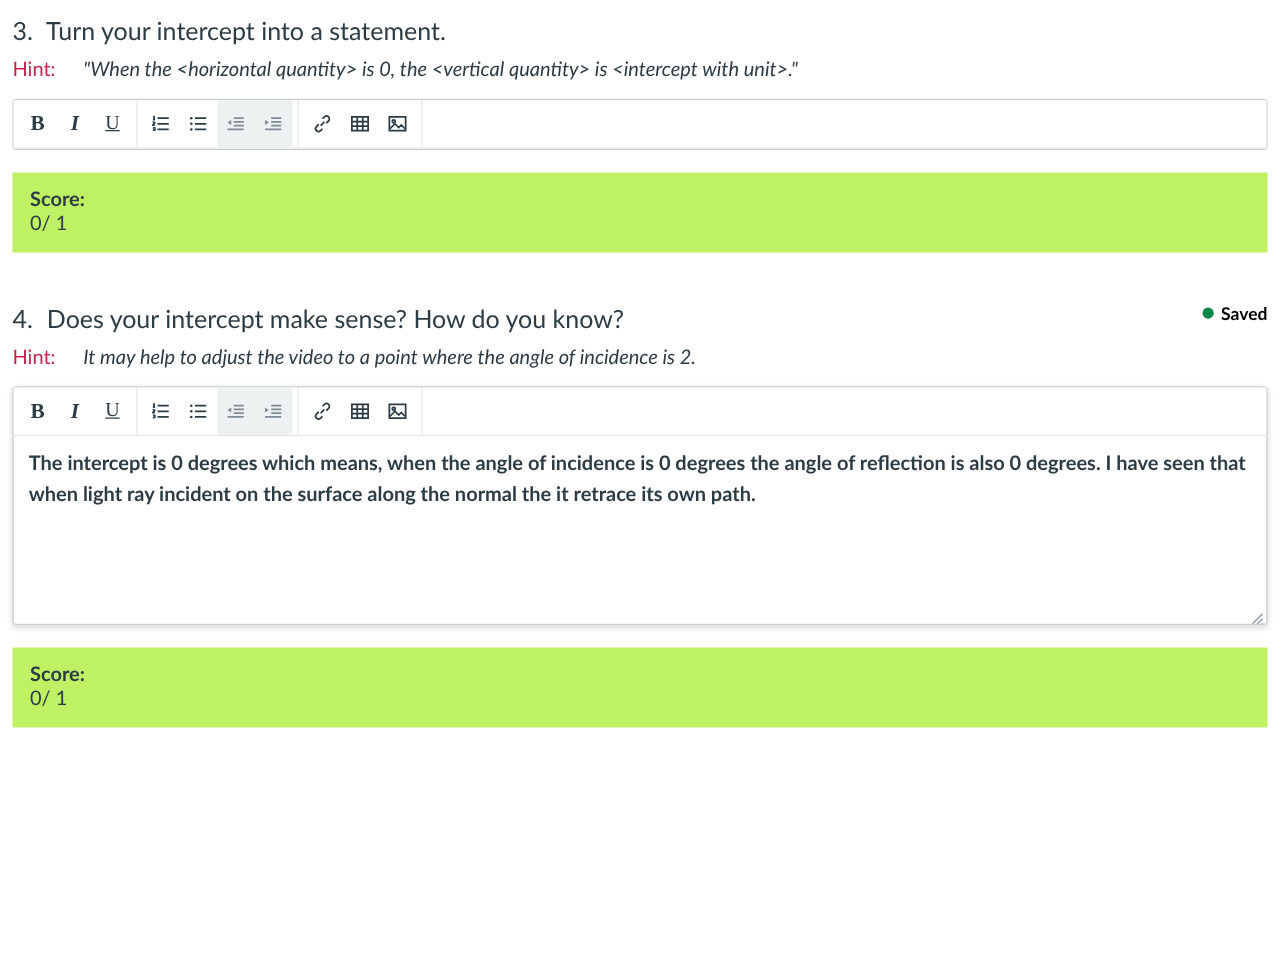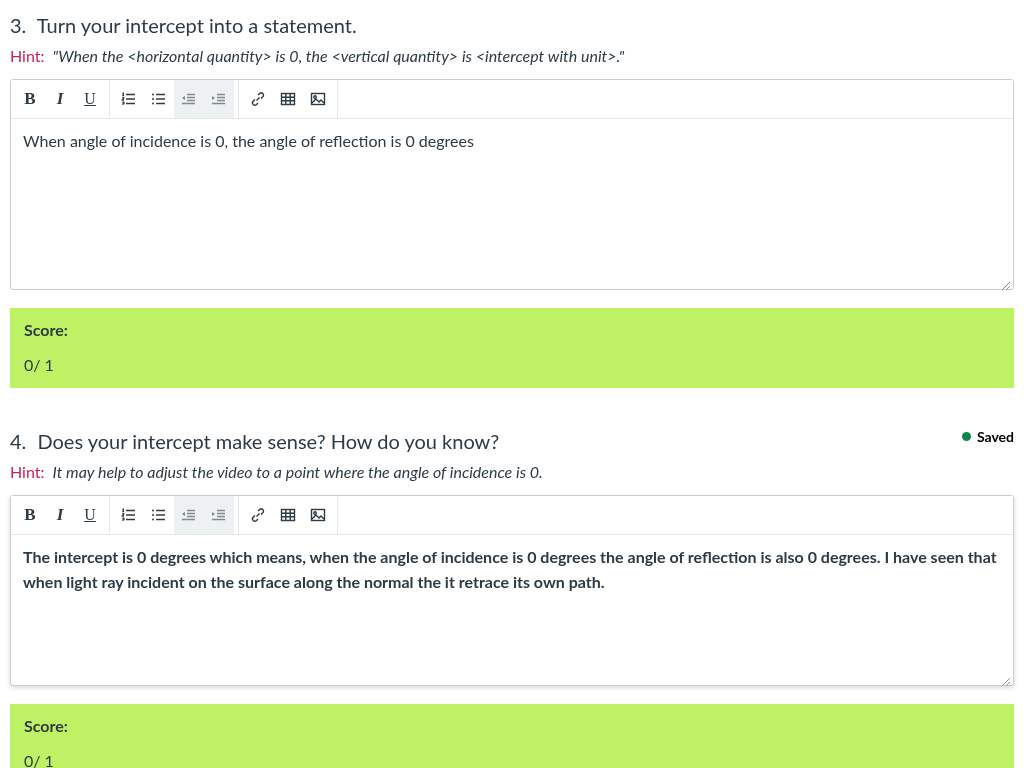--- a/index.html
+++ b/index.html
@@ -13,21 +13,21 @@
   }
   .question-block { margin-bottom: 38px; }
   .question-head {
     display: flex;
     justify-content: space-between;
     align-items: flex-start;
   }
   .question-text { font-size: 20px; line-height: 1.5; }
   .question-text .num { margin-right: 6px; }
   .hint-line { margin-top: 6px; font-size: 16px; }
-  .hint-label { color: #c7254e; font-weight: 400; margin-right: 4px; }
+  .hint-label { color: #c7254e; font-weight: 400; margin-right: 18px; }
   .hint-body { font-style: italic; color: #2d3b45; }
   .saved-indicator {
     display: flex;
     align-items: center;
     gap: 6px;
     font-size: 14px;
     font-weight: 700;
     color: #000000;
     white-space: nowrap;
     padding-top: 2px;
@@ -94,21 +94,21 @@
     color: #8a959e;
     pointer-events: none;
   }
   .resize-handle svg { width: 12px; height: 12px; }
   .score-box {
     margin-top: 18px;
     background: #bef264;
     padding: 12px 14px 14px 14px;
   }
   .score-label { font-weight: 700; font-size: 16px; }
-  .score-value { font-size: 16px; margin-top: 16px; }
+  .score-value { font-size: 16px; margin-top: 0; }
 </style>
 </head>
 <body>
 
 <div class="question-block">
   <div class="question-head">
     <div>
       <div class="question-text">
         <span class="num">3.</span>
         <span>Turn your intercept into a statement.</span>
@@ -177,46 +177,38 @@
         </div>
         <div class="tb-btn">
           <svg viewBox="0 0 16 16">
               <rect x="1.5" y="2.5" width="13" height="11"></rect>
               <circle cx="5" cy="6" r="1.2"></circle>
               <path d="M2 12l4-4 3 3 2-2 3 3"></path>
             </svg>
         </div>
       </div>
     </div>
-    <div class="editor-body" style="min-height:170px">
-      <div class="editor-content" contenteditable="true" style="">When angle of incidence is 0, the angle of reflection is 0 degrees</div>
-      <div class="resize-handle">
-        <svg viewBox="0 0 12 12">
-            <path d="M11 3 3 11M11 7 7 11M11 10.5 10.5 11" stroke="#8a959e" stroke-width="1"></path>
-          </svg>
-      </div>
-    </div>
   </div>
 
   <div class="score-box">
     <div class="score-label">Score:</div>
     <div class="score-value">0/ 1</div>
   </div>
 </div>
 
 <div class="question-block">
   <div class="question-head">
     <div>
       <div class="question-text">
         <span class="num">4.</span>
         <span>Does your intercept make sense? How do you know?</span>
       </div>
       <div class="hint-line">
         <span class="hint-label">Hint:</span>
-        <span class="hint-body">It may help to adjust the video to a point where the angle of incidence is 0.</span>
+        <span class="hint-body">It may help to adjust the video to a point where the angle of incidence is 2.</span>
       </div>
     </div>
     <div class="saved-indicator">
       <span class="saved-dot"></span>
       <span>Saved</span>
     </div>
   </div>
 
   <div class="editor active">
     <div class="toolbar">

